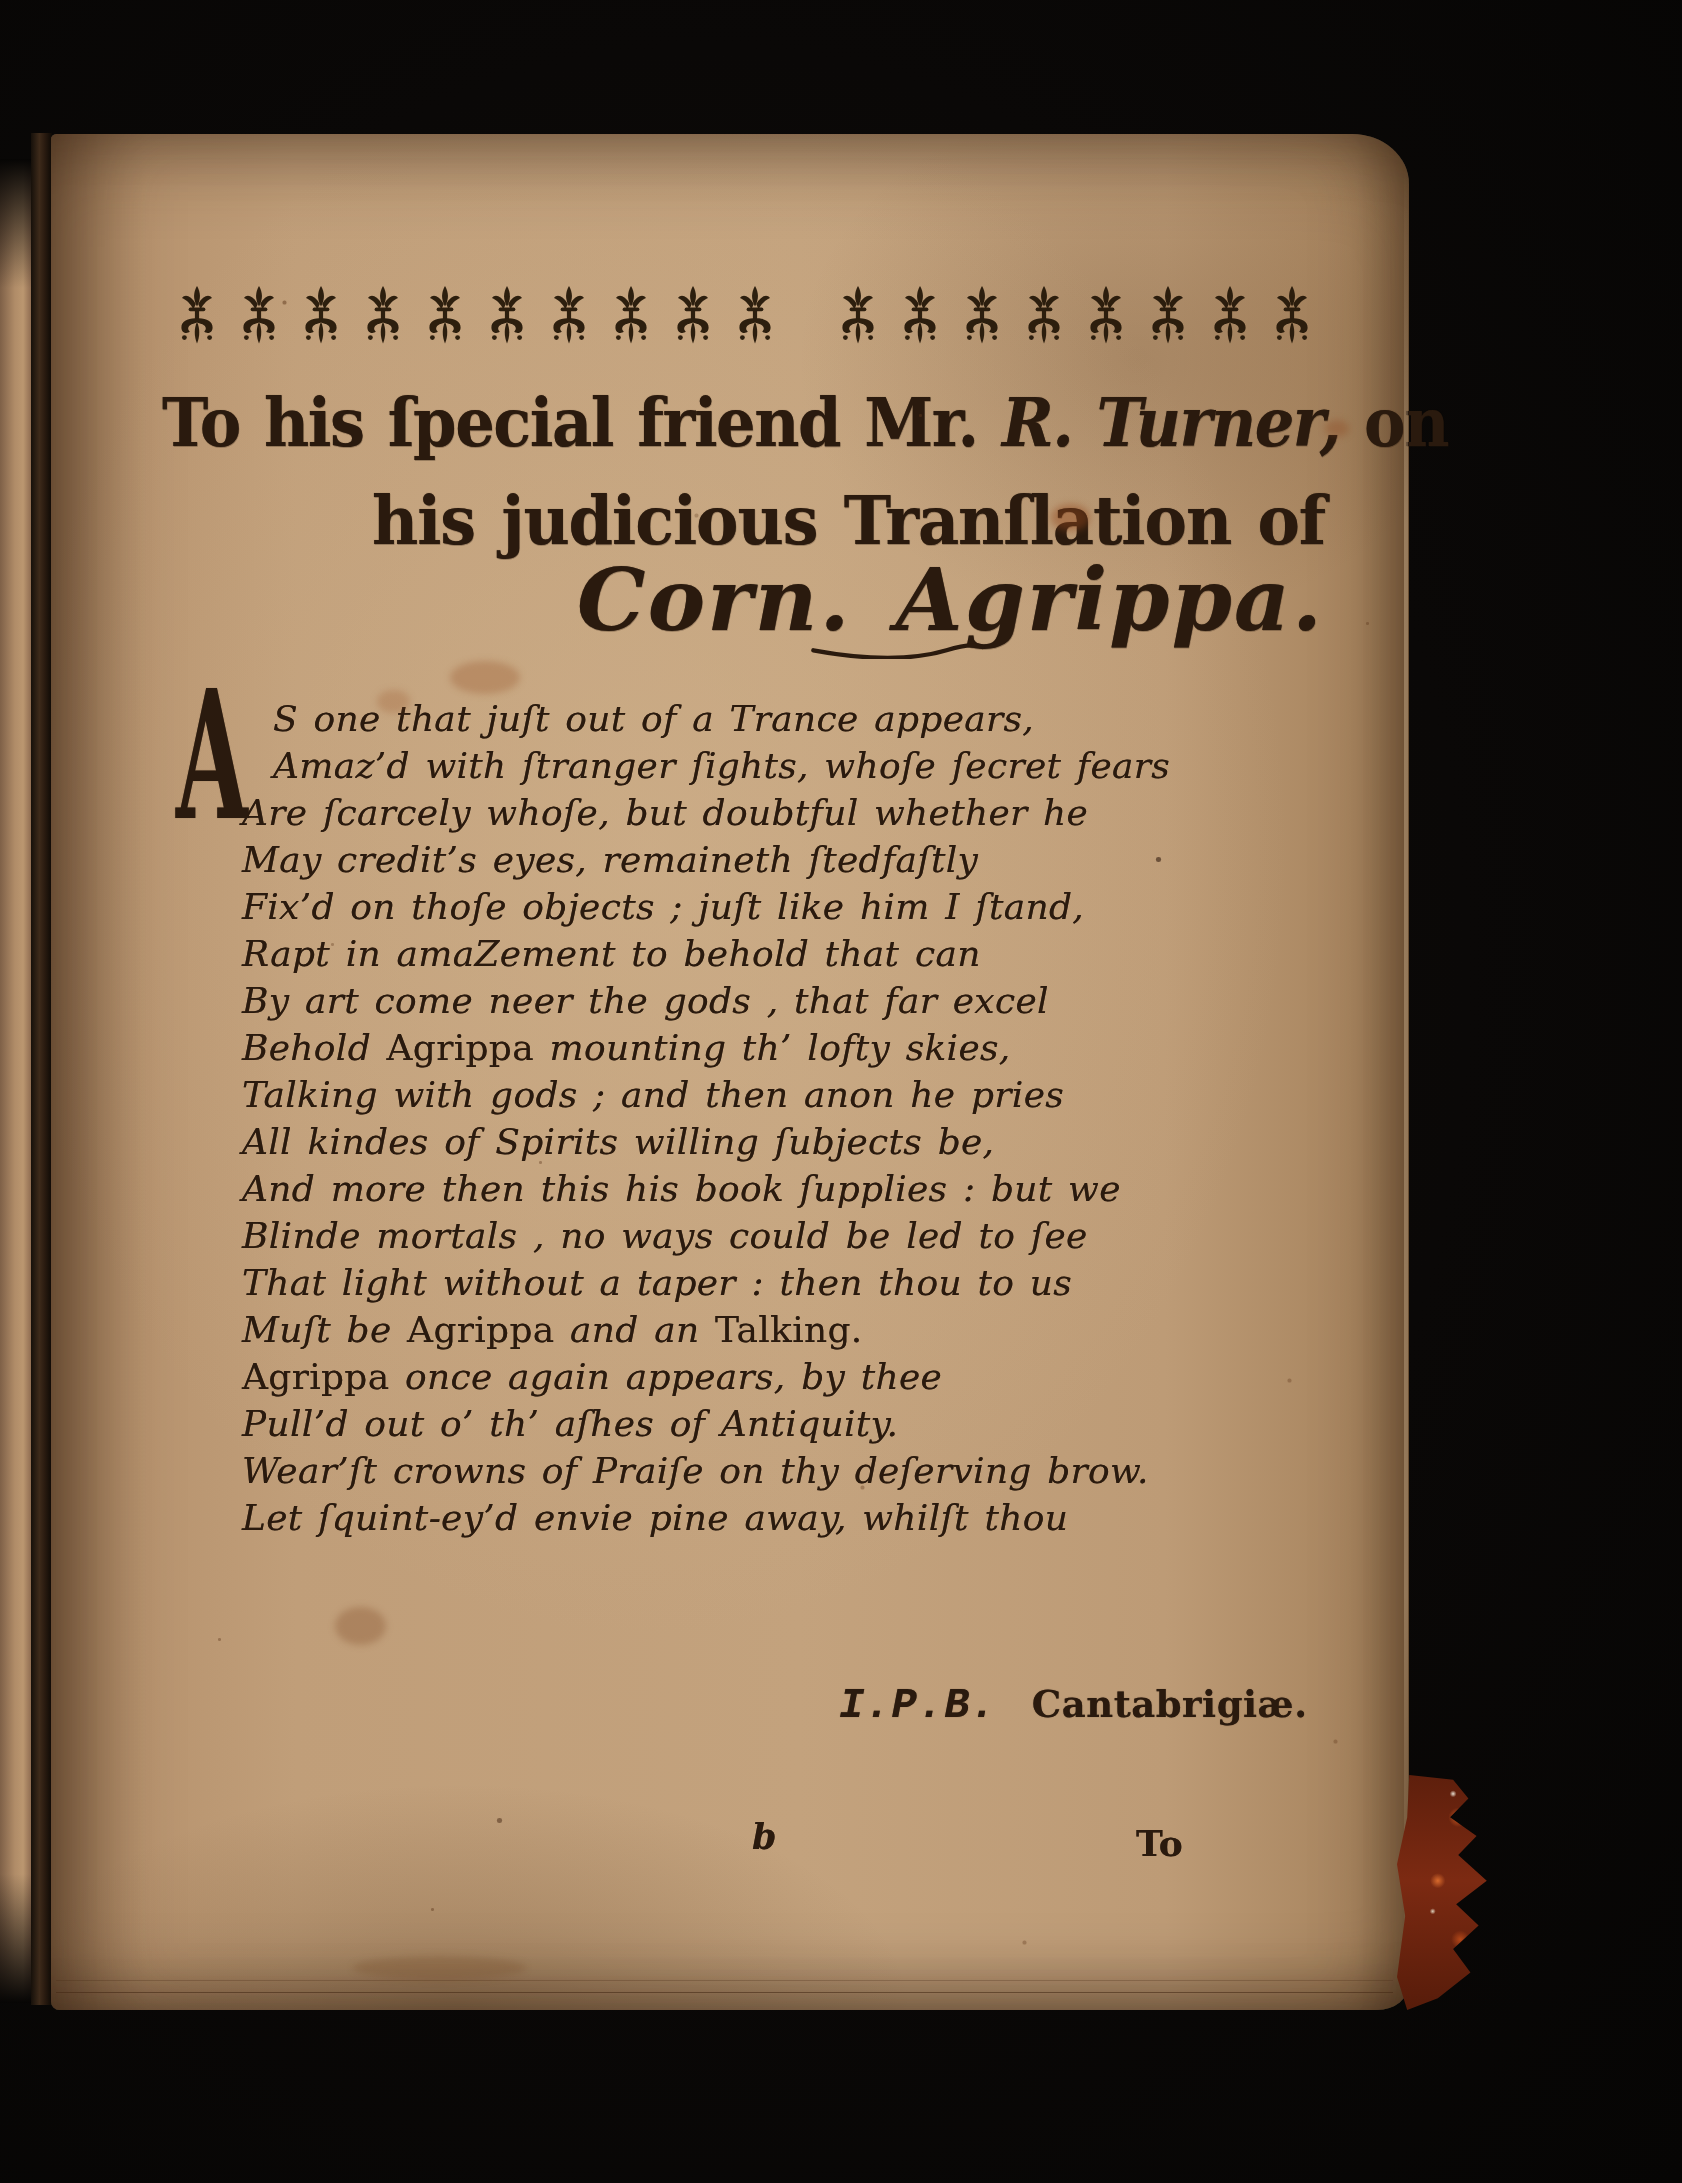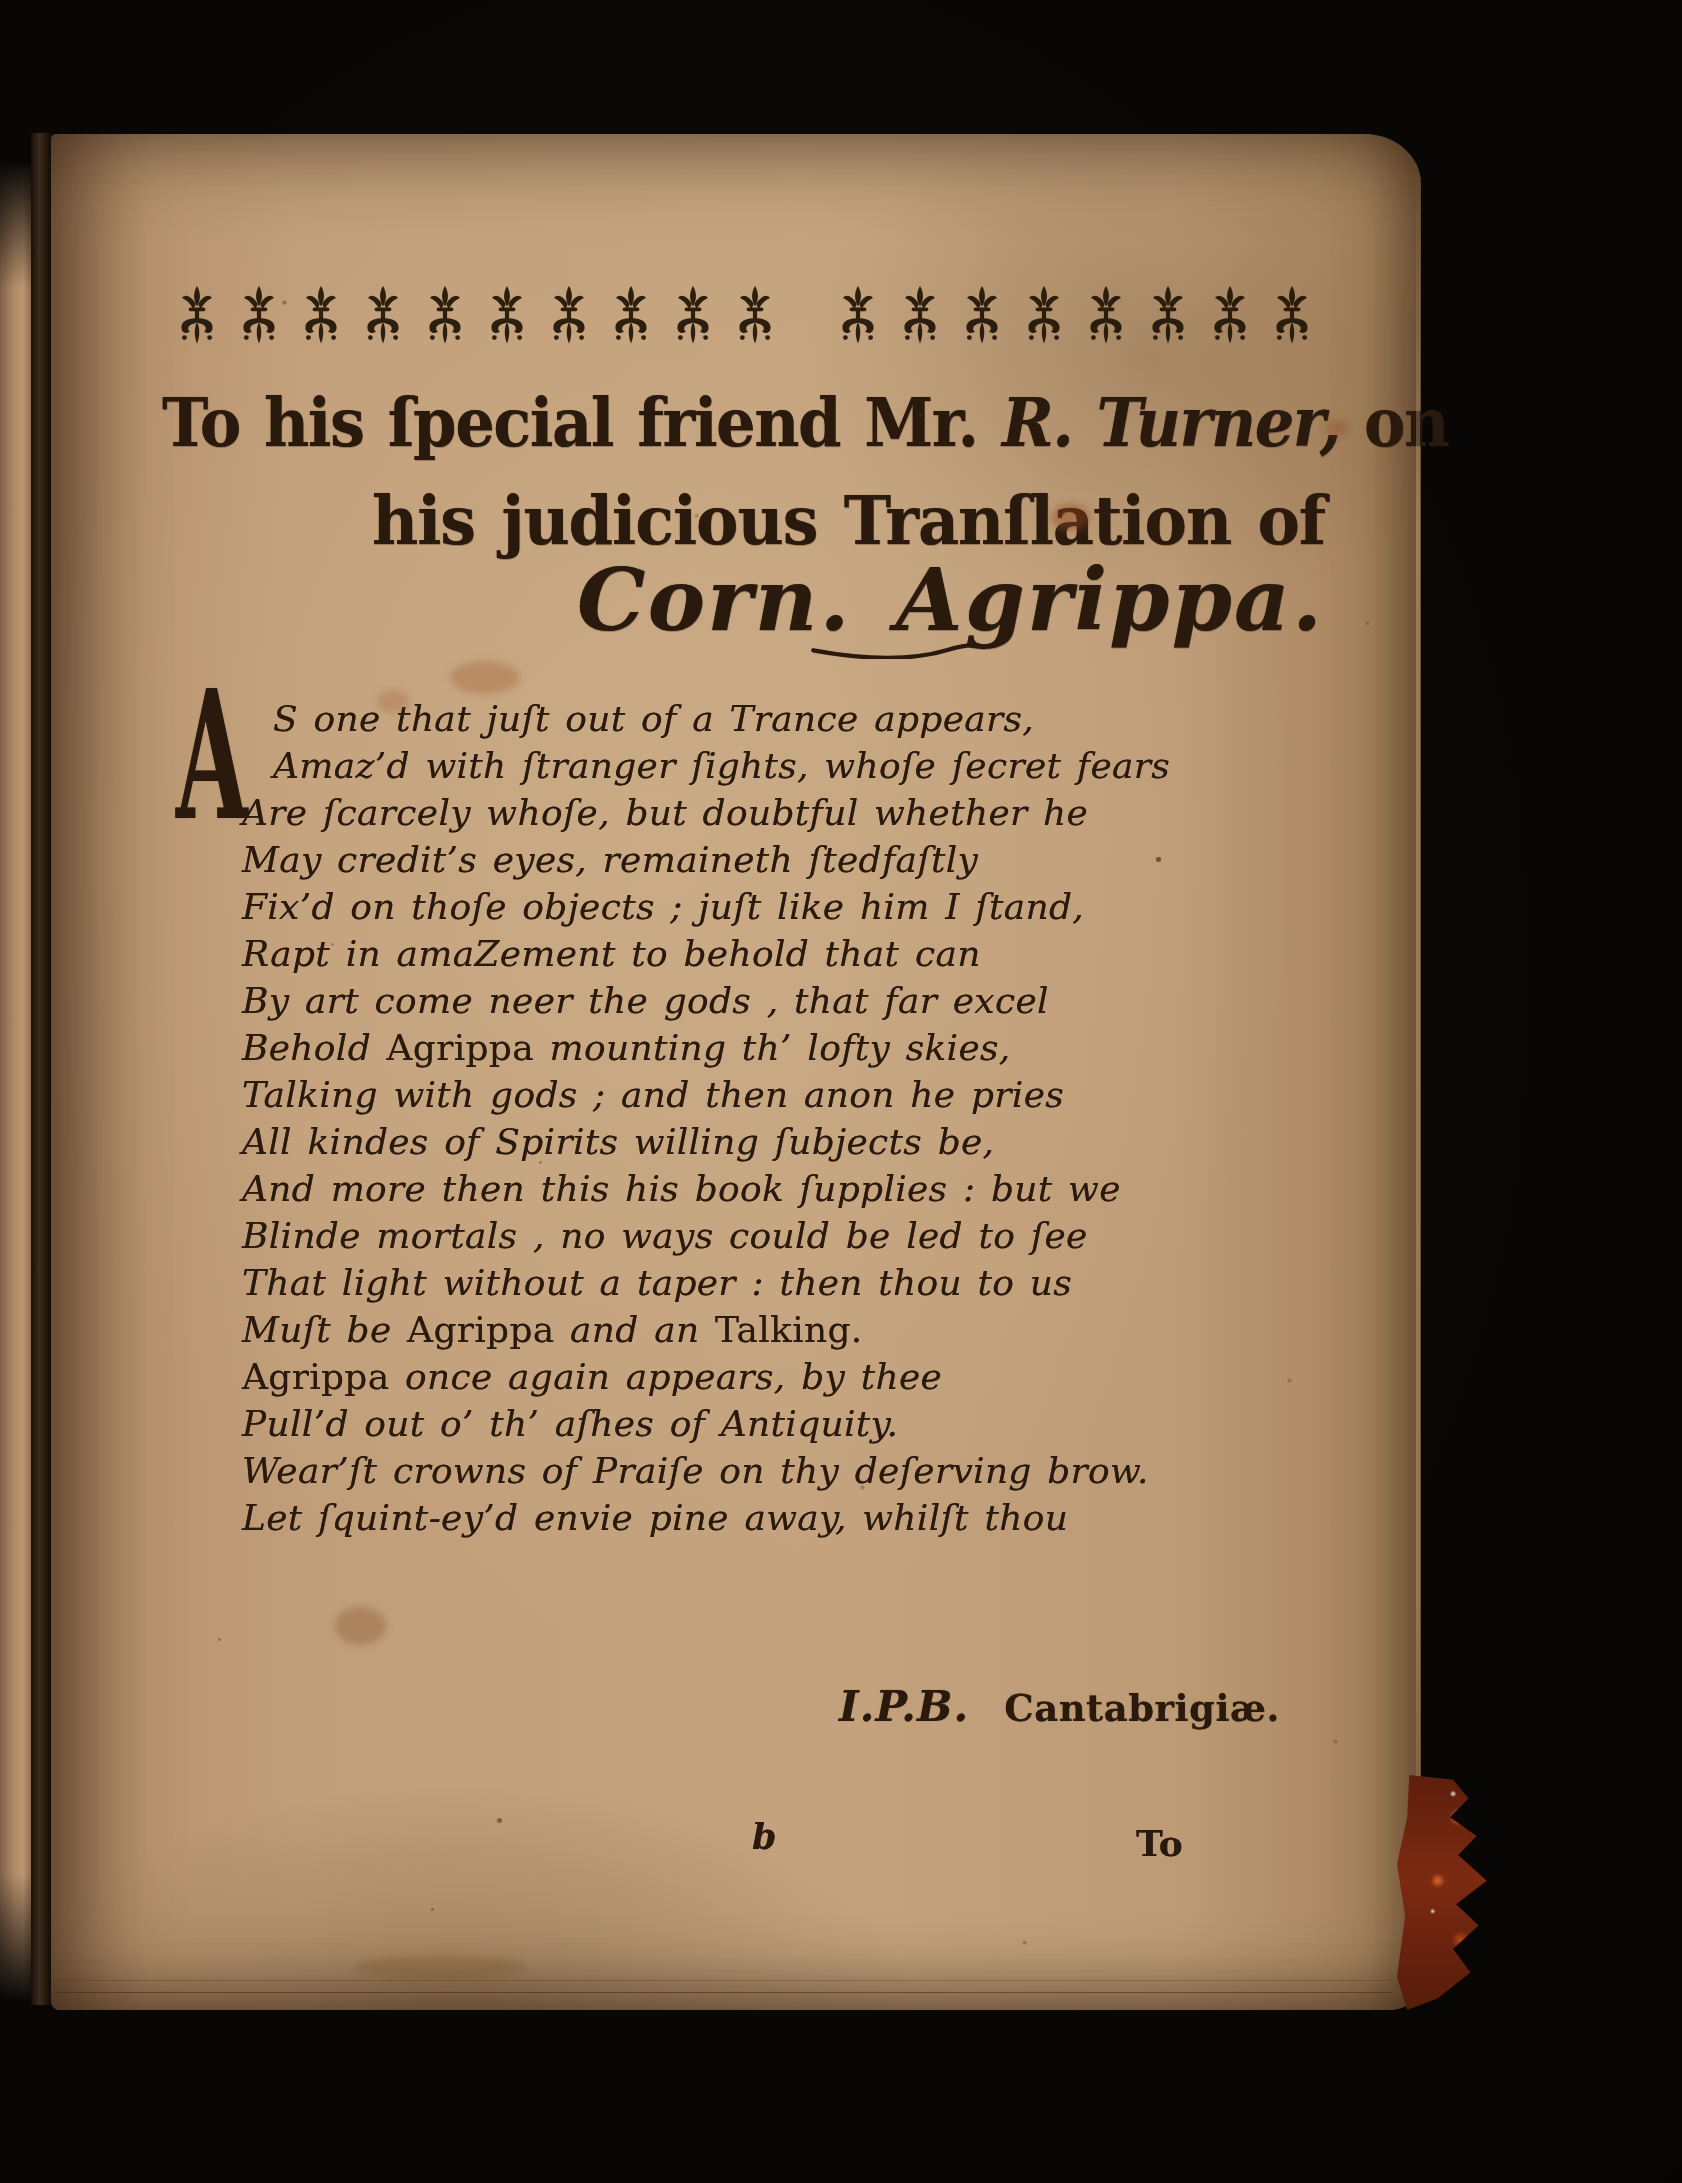--- a/index.html
+++ b/index.html
@@ -26,21 +26,20 @@
     background:
       radial-gradient(ellipse 916px 1132px at 44% 38%, rgba(210,180,142,.55) 0%, rgba(210,180,142,0) 70%),
       radial-gradient(ellipse 485px 377px at 80% 12%, rgba(100,70,42,.25) 0%, rgba(100,70,42,0) 70%),
       radial-gradient(ellipse 647px 323px at 30% 100%, rgba(96,66,38,.35) 0%, rgba(96,66,38,0) 70%),
       linear-gradient(90deg,#a07c58 0%,#b8946f 7%,#c09e79 18%,#c3a27d 55%,#bd9b76 82%,#a8855f 96%,#977551 100%);
     box-shadow:
       inset 70px 0 92px -43px rgba(48,28,14,.55),
       inset -51px 0 75px -38px rgba(44,26,12,.5),
       inset 0 59px 81px -43px rgba(52,32,16,.45),
       inset 0 -51px 70px -38px rgba(40,22,10,.55);
-    padding-left: 12px;
   }
   .page::after{ 
     content:"";position:absolute;right:1.1px;top:32px;width:4.3px;height:1790px;
     background:linear-gradient(180deg,rgba(232,206,168,0) 0%,rgba(232,206,168,.35) 20%,rgba(232,206,168,.3) 80%,rgba(232,206,168,0) 100%);
     border-radius:3.2px;
   }
   .crease{position:absolute;left:5.4px;width:1337px;height:0;}
   .crease.c1{top:1846px;border-top:1.6px solid rgba(72,42,20,.28);}
   .crease.c2{top:1858px;border-top:1.6px solid rgba(66,38,18,.55);}
 
@@ -66,21 +65,21 @@
         text-shadow:0 0 0.6px rgba(42,26,14,.7);}
   .poem-line{white-space:nowrap;height:47px;}
   .poem-line.indent{padding-left:31px;}
   .drop-cap{position:absolute;left:-66px;top:-8.6px;font-style:normal;font-size:178px;line-height:140px;
             transform:scaleX(.52);transform-origin:left top;font-weight:bold;
             text-shadow:0 0 1.1px rgba(42,26,14,.6);}
 
   
   .signature{position:absolute;left:788px;top:1548px;display:flex;align-items:baseline;gap:35px;
              text-shadow:0 0 0.8px rgba(42,26,14,.7);}
-  .sig-initials{font-style:italic;font-weight:bold;font-size:42px;letter-spacing:1.1px;}
+  .sig-initials{font-style:italic;font-weight:bold;font-size:42px;letter-spacing:1.1px;font-family:Liberation Mono, monospace;}
   .sig-place{font-weight:bold;font-size:37px;letter-spacing:0.5px;}
 
   .sig-mark{position:absolute;left:701px;top:1682px;font-style:italic;font-size:35px;font-weight:bold;
             text-shadow:0 0 0.5px rgba(42,26,14,.7);}
   .catchword{position:absolute;left:1085px;top:1688px;font-size:36px;font-weight:bold;
              text-shadow:0 0 0.5px rgba(42,26,14,.7);}
 
   
   .stain{position:absolute;border-radius:50%;filter:blur(3.8px);}
   .specks{position:absolute;left:0;top:0;width:2.7px;height:2.7px;border-radius:50%;background:transparent;

